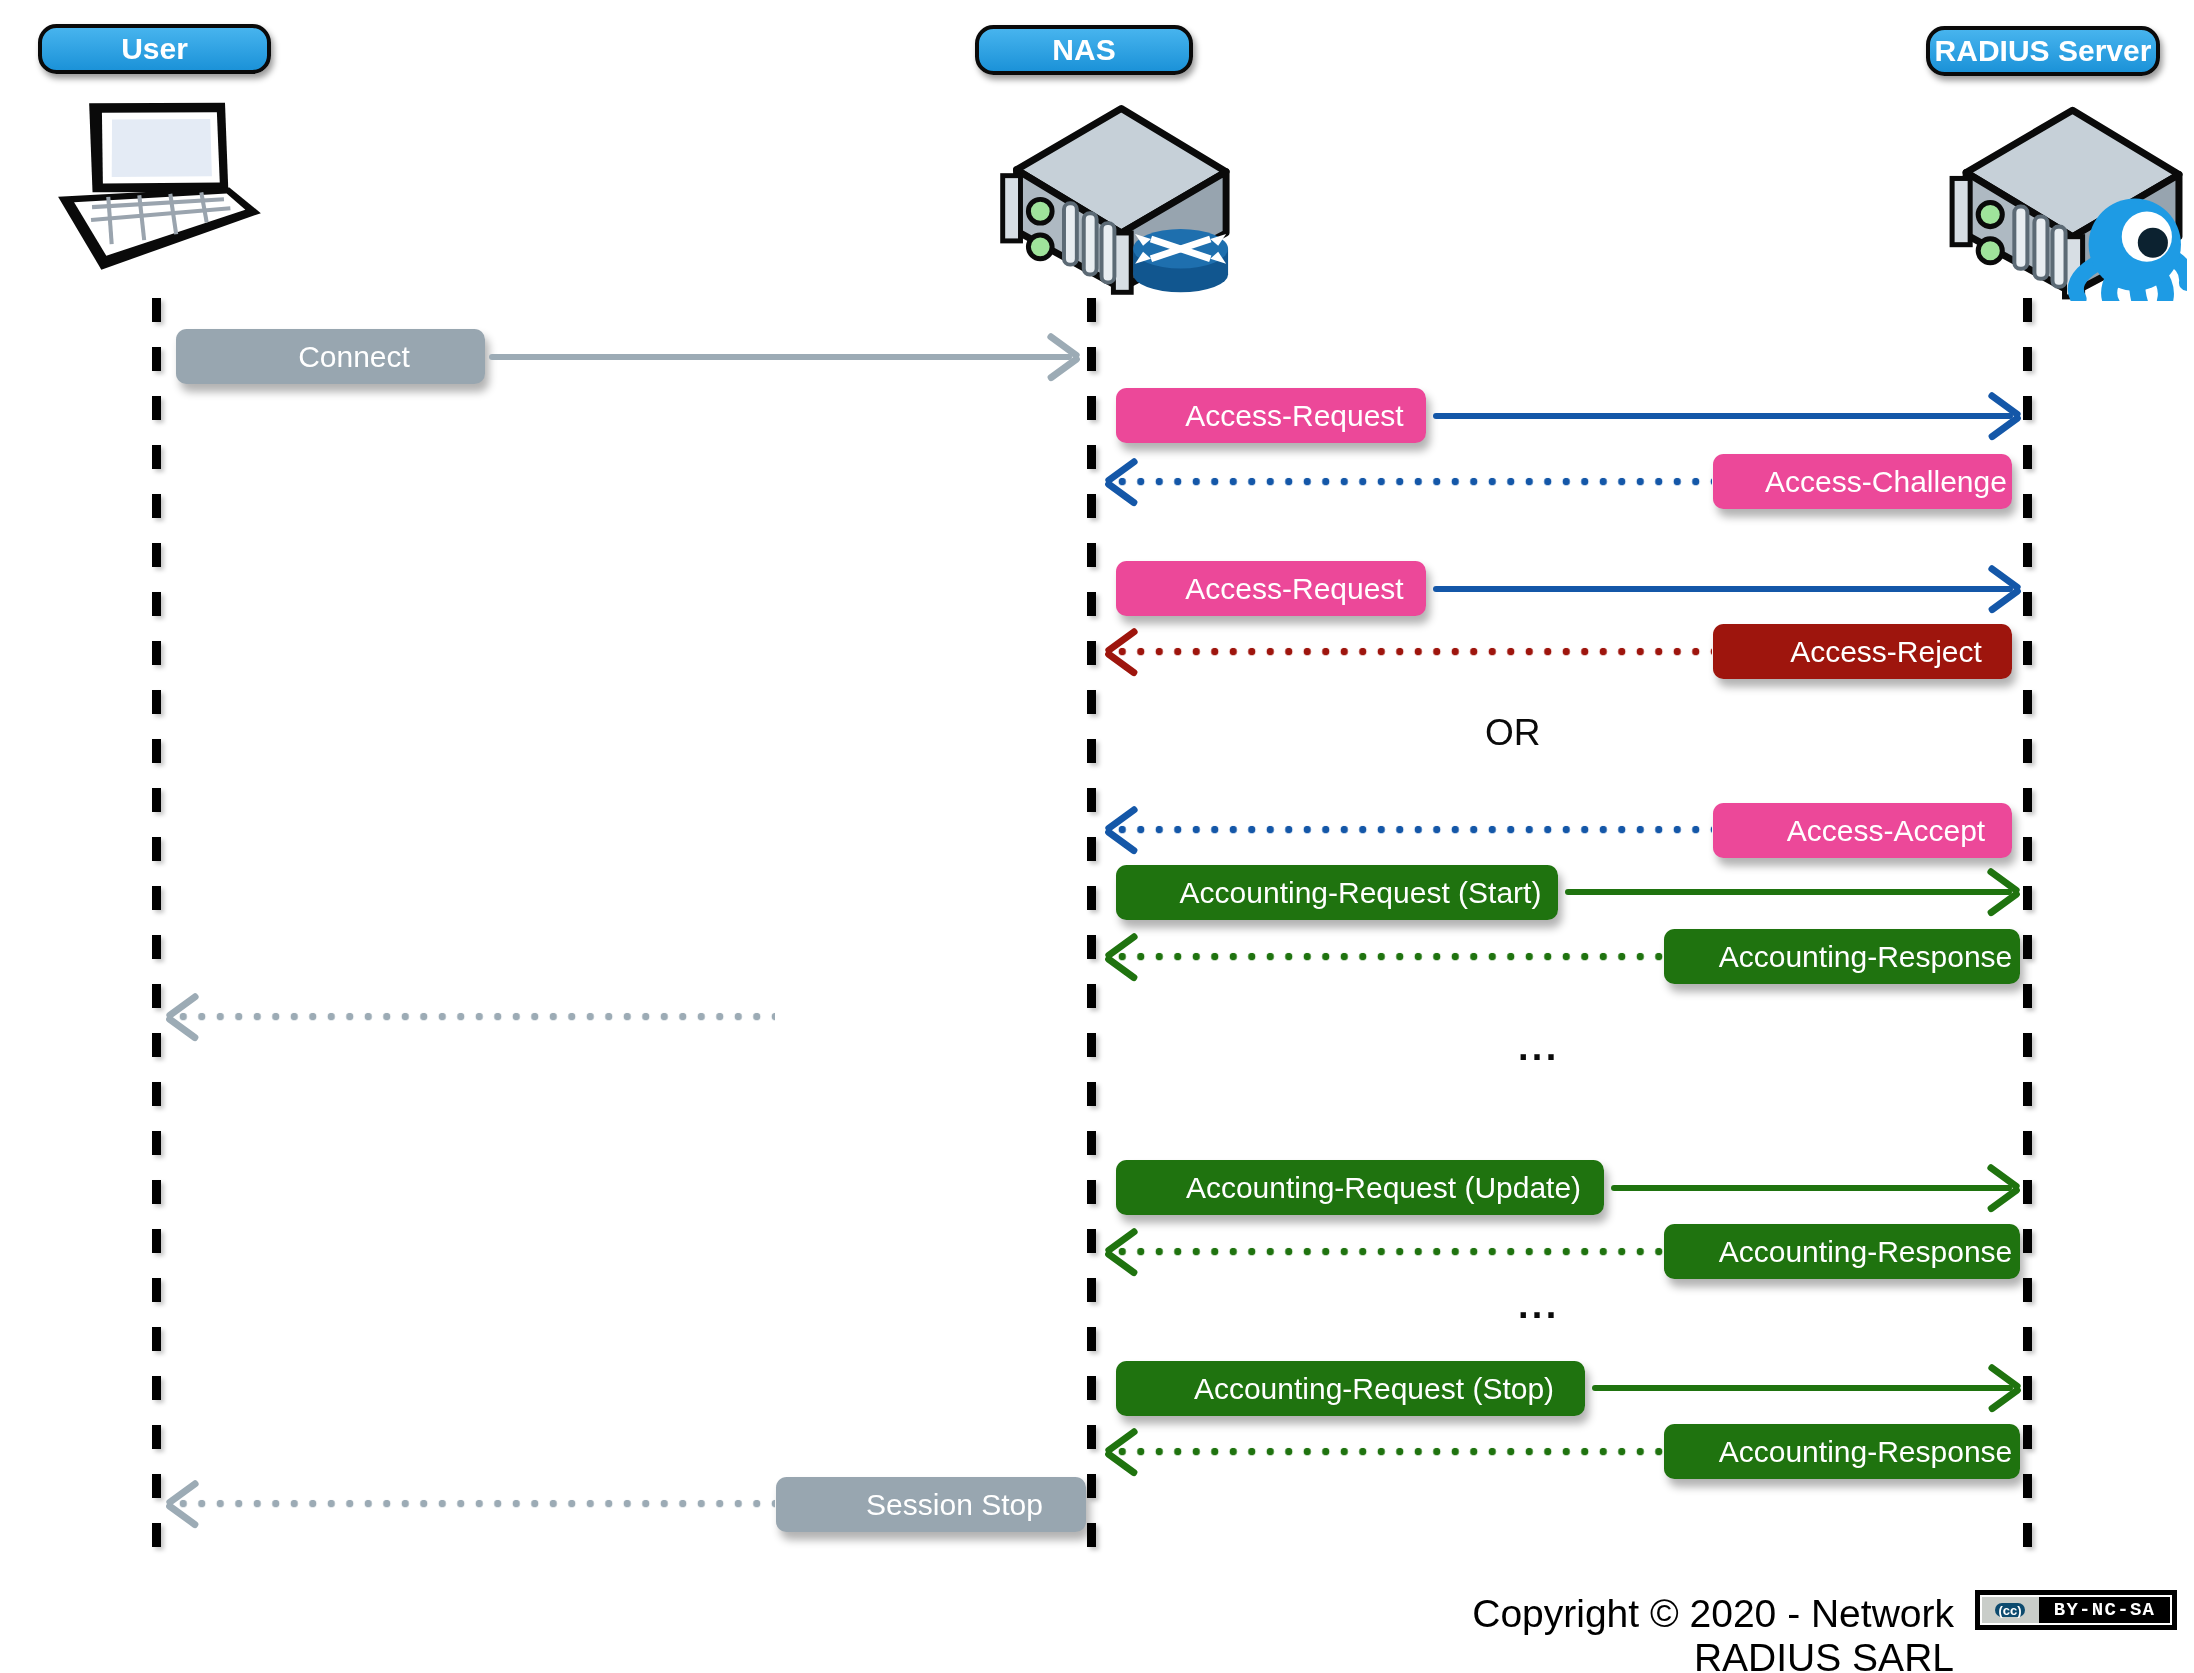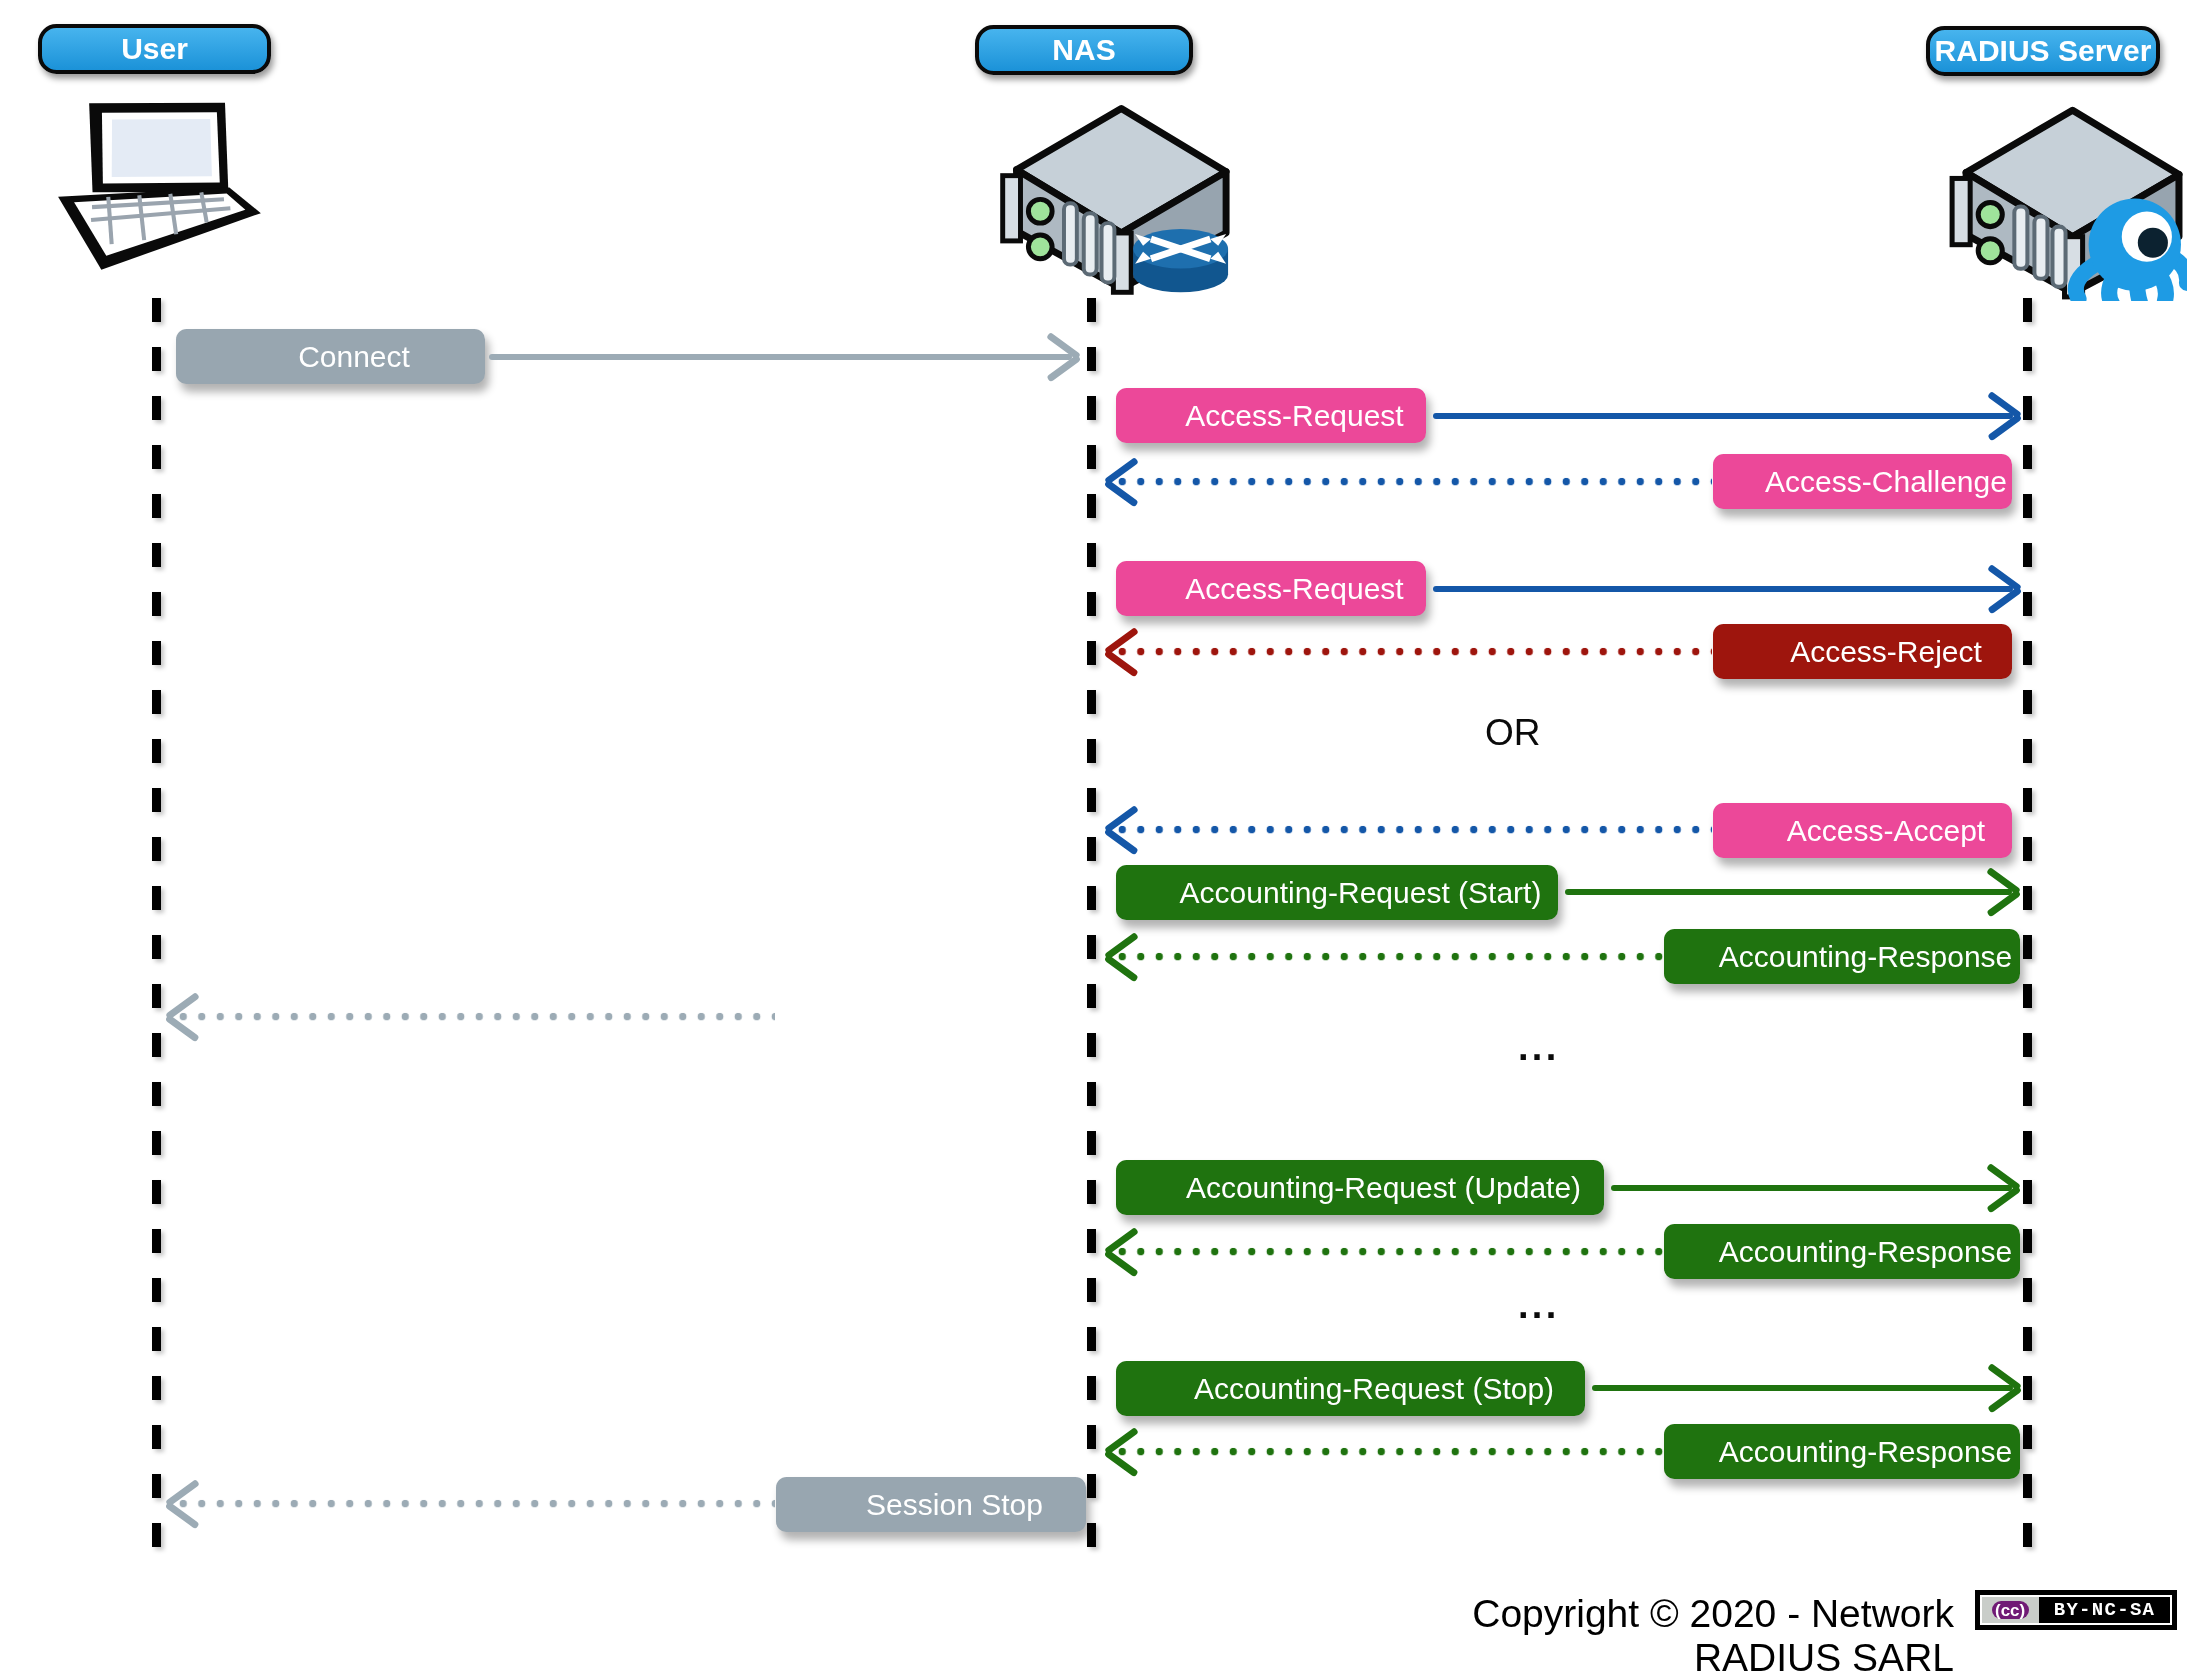--- a/index.html
+++ b/index.html
@@ -53,21 +53,21 @@
   .sep.or{font-size:37px;font-weight:500;}
   .sep.dots{font-size:38px;font-weight:700;letter-spacing:3.3px;}
 
   
   .copyright{position:absolute;top:1592px;left:1353px;width:601px;text-align:right;
              font-size:39px;color:#000;}
   .cc-badge{position:absolute;top:1590px;left:1975px;width:202px;height:40px;background:#000;
             border:2px solid #000;padding:2.6px;}
   .cc-inner{width:100%;height:100%;border:2px solid #fff;display:flex;align-items:stretch;}
   .cc-left{background:#c9cdc9;width:57px;display:flex;align-items:center;justify-content:center;}
-  .cc-circle{background:#701a75;color:#fff;font-size:17px;font-weight:700;border-radius:9.2px;
+  .cc-circle{background:#0c4a6e;color:#fff;font-size:13px;font-weight:700;border-radius:9.2px;
              padding:0.7px 3.3px;line-height:1;}
   .cc-right{flex:1;display:flex;align-items:center;justify-content:center;color:#fff;
             font-family:"Liberation Mono", monospace;font-size:19px;font-weight:700;letter-spacing:1.3px;}
 
   .icon{position:absolute;}
 </style>
 </head>
 <body>
 
 <div class="canvas">

